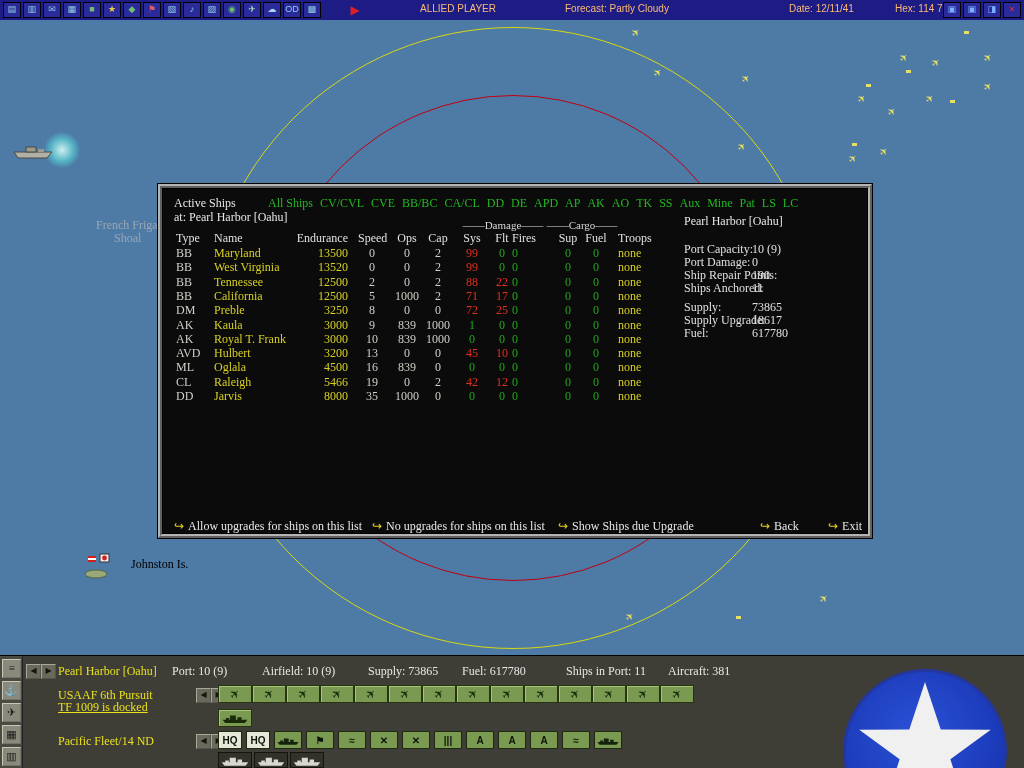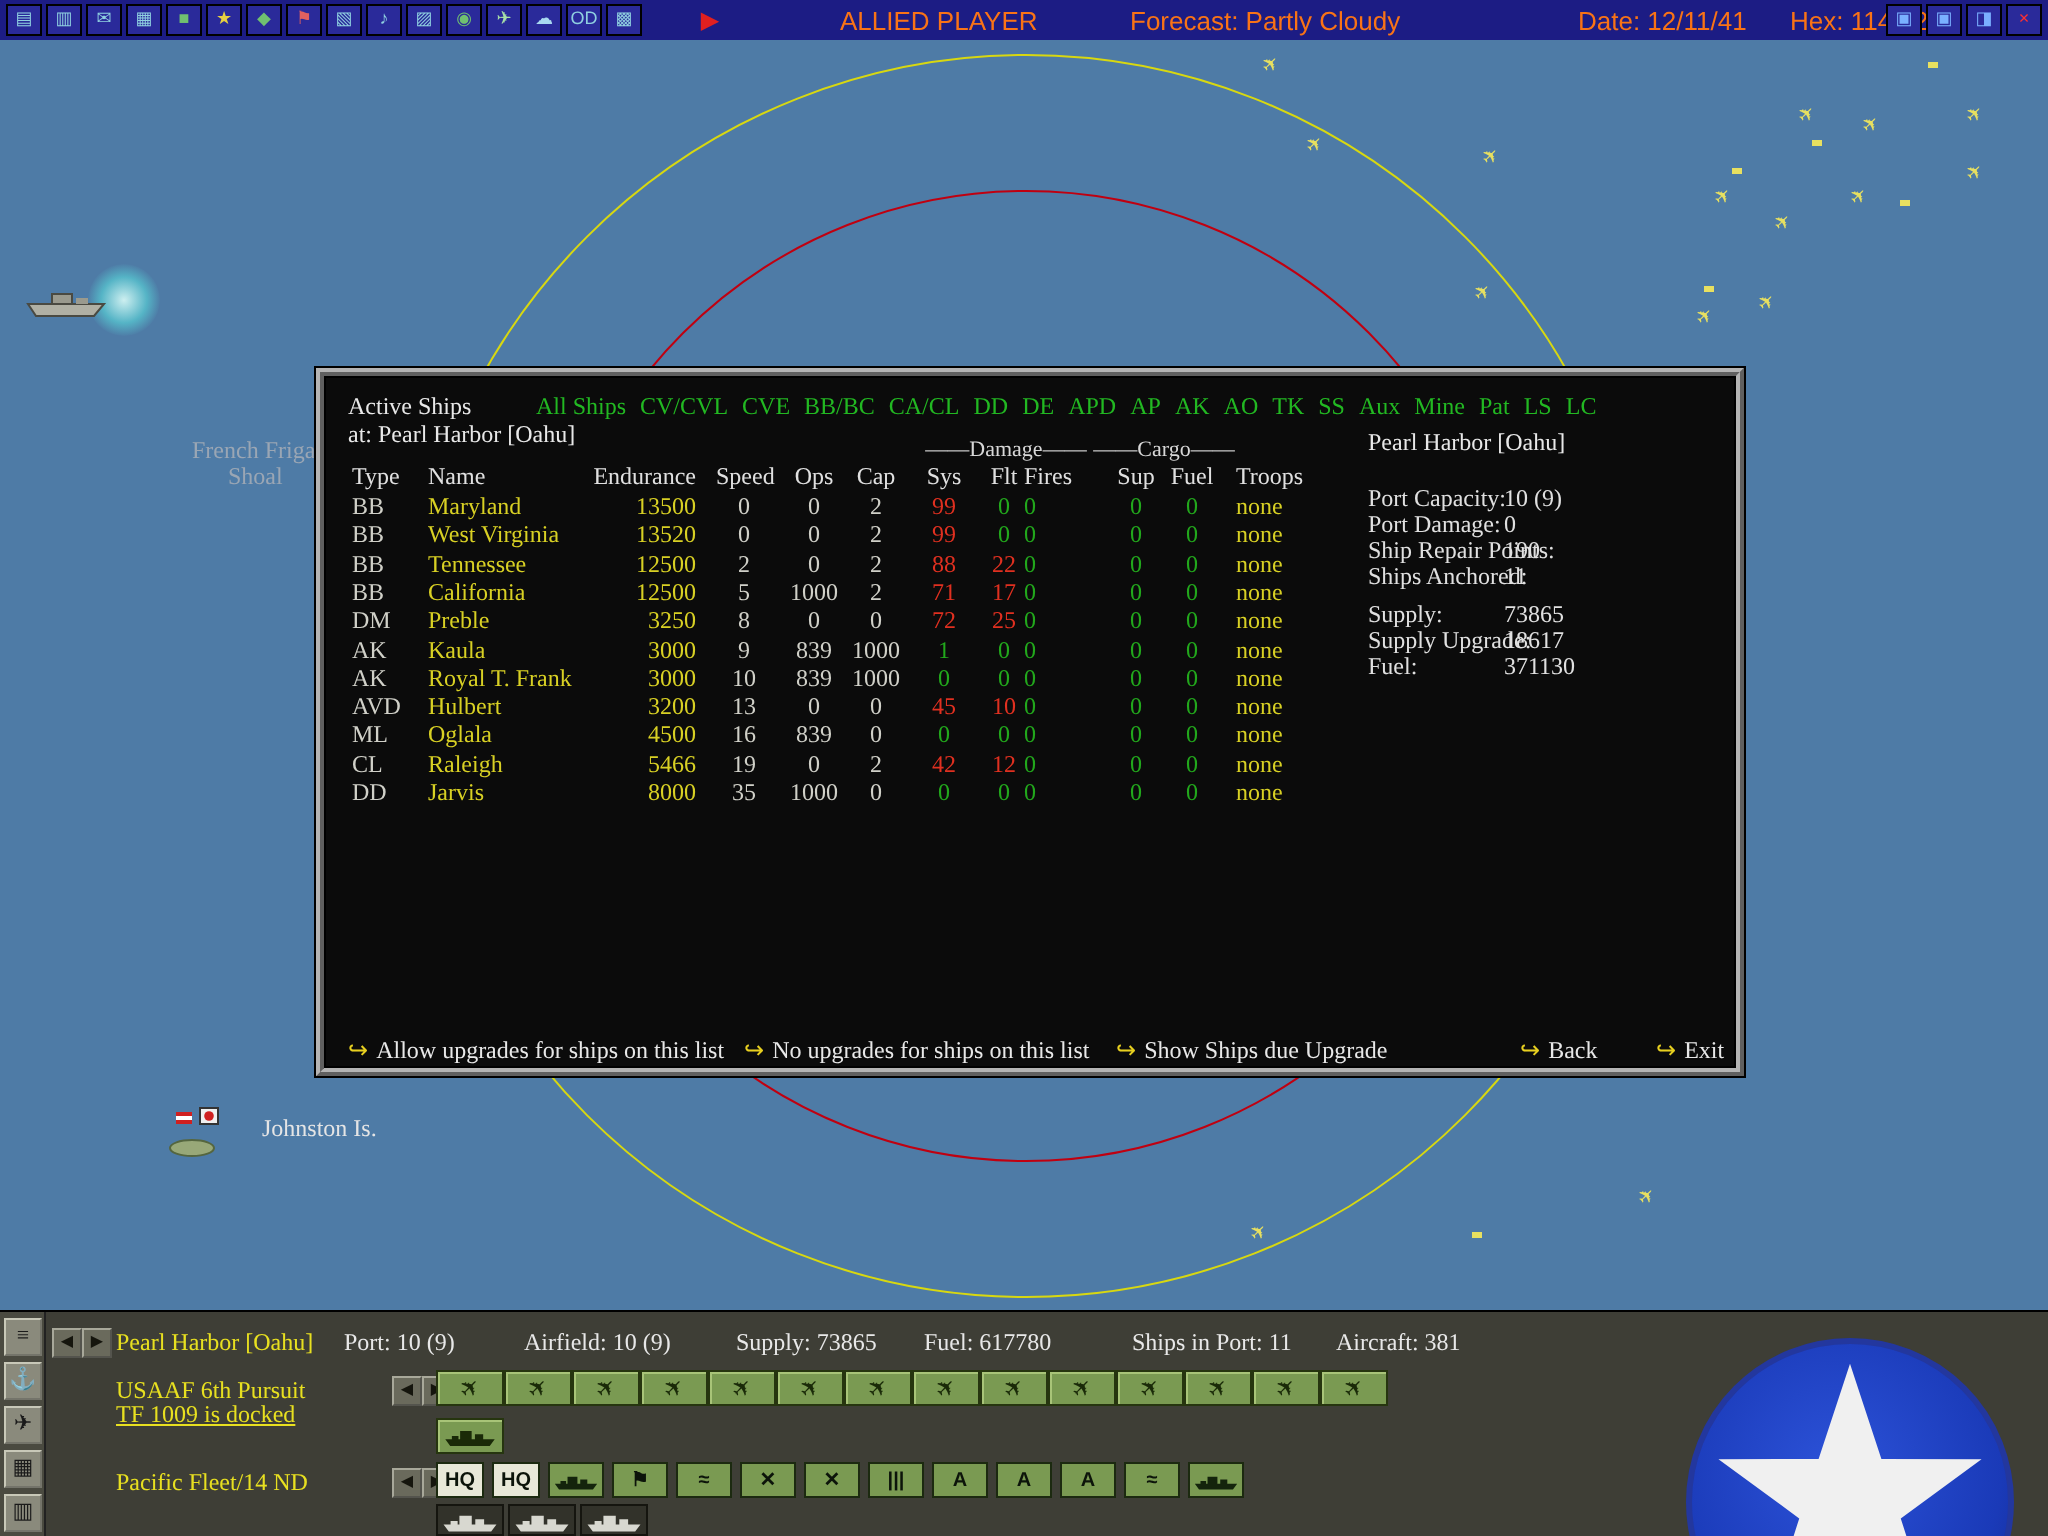--- a/index.html
+++ b/index.html
@@ -3,21 +3,21 @@
 <meta charset="utf-8">
 <style>
   html,body{margin:0;padding:0;background:#000;}
   #screen{position:relative;width:1024px;height:768px;overflow:hidden;background:#4e7ba6;font-family:"Liberation Serif",serif;}
 
   
   #topbar{position:absolute;left:0;top:0;width:1024px;height:20px;background:#1c1c84;z-index:40;display:flex;align-items:center;font-family:"Liberation Sans",sans-serif;}
   .tb-icons{display:flex;align-items:center;margin-left:2px;}
   .tb-icon{width:16px;height:14px;margin:0 1px;background:#2a2a9a;border:1px solid #000;color:#8fd0e0;font-size:9px;line-height:13px;text-align:center;overflow:hidden;}
   .tb-play{width:14px;height:14px;margin-left:26px;color:#e02020;font-size:12px;line-height:14px;text-align:center;}
-  .tb-text{position:absolute;top:3px;color:#f97316;font-size:13px;white-space:nowrap;}
+  .tb-text{position:absolute;top:3px;color:#fdba74;font-size:10px;white-space:nowrap;}
   #tb-player{left:420px;}
   #tb-forecast{left:565px;}
   #tb-date{left:762px;margin-left:27px;}
   #tb-hex{left:895px;}
   .tb-right{position:absolute;right:2px;top:2px;display:flex;}
 
   
   #map{position:absolute;left:0;top:20px;width:1024px;height:635px;z-index:1;}
   .circle{position:absolute;border-radius:50%;}
   #ring-outer{left:202px;top:7px;width:620px;height:620px;border:1px solid #d8d810;}
@@ -130,21 +130,21 @@
     <span class="map-label" style="left:96px;top:198px;color:#9aa6b4;">French Frigate</span>
     <span class="map-label" style="left:114px;top:211px;color:#9aa6b4;">Shoal</span>
 
     <svg id="johnston-sprite" width="40" height="28" viewBox="0 0 40 28">
       <ellipse cx="14" cy="22" rx="11" ry="4" fill="#98a878" stroke="#55663f" stroke-width="1"></ellipse>
       <rect x="18" y="2" width="9" height="8" fill="#f0f0f0" stroke="#333" stroke-width="1"></rect>
       <circle cx="22.5" cy="6" r="2.4" fill="#d02020"></circle>
       <rect x="6" y="4" width="8" height="6" fill="#d02020"></rect>
       <rect x="6" y="6" width="8" height="2" fill="#ffffff"></rect>
     </svg>
-    <span class="map-label" style="left:131px;top:537px;color:#e5e5e5;">Johnston Is.</span>
+    <span class="map-label" style="left:131px;top:537px;color:#000000;">Johnston Is.</span>
   <span class="plane-marker" style="left: 632px; top: 8px;">✈</span>
       <span class="plane-marker" style="left: 654px; top: 48px;">✈</span>
       <span class="plane-marker" style="left: 742px; top: 54px;">✈</span>
       <span class="plane-marker" style="left: 738px; top: 122px;">✈</span>
       <span class="plane-marker" style="left: 858px; top: 74px;">✈</span>
       <span class="plane-marker" style="left: 888px; top: 87px;">✈</span>
       <span class="plane-marker" style="left: 926px; top: 74px;">✈</span>
       <span class="plane-marker" style="left: 900px; top: 33px;">✈</span>
       <span class="plane-marker" style="left: 932px; top: 38px;">✈</span>
       <span class="plane-marker" style="left: 984px; top: 33px;">✈</span>
@@ -367,21 +367,21 @@
         <span class="pp-value" style="top: 67px;">0</span>
         <span class="pp-label" style="top: 80px;">Ship Repair Points:</span>
         <span class="pp-value" style="top: 80px;">190</span>
         <span class="pp-label" style="top: 93px;">Ships Anchored:</span>
         <span class="pp-value" style="top: 93px;">11</span>
         <span class="pp-label" style="top: 112px;">Supply:</span>
         <span class="pp-value" style="top: 112px;">73865</span>
         <span class="pp-label" style="top: 125px;">Supply Upgrade:</span>
         <span class="pp-value" style="top: 125px;">18617</span>
         <span class="pp-label" style="top: 138px;">Fuel:</span>
-        <span class="pp-value" style="top: 138px;">371130</span>
+        <span class="pp-value" style="top: 138px;">617780</span>
       </div>
 
     <div id="dialog-buttons">
         <span class="dlg-btn" style="left: 12px;"><span class="btn-arrow">↪</span><span class="btn-label">Allow upgrades for ships on this list</span></span>
         <span class="dlg-btn" style="left: 210px;"><span class="btn-arrow">↪</span><span class="btn-label">No upgrades for ships on this list</span></span>
         <span class="dlg-btn" style="left: 396px;"><span class="btn-arrow">↪</span><span class="btn-label">Show Ships due Upgrade</span></span>
         <span class="dlg-btn" style="left: 598px;"><span class="btn-arrow">↪</span><span class="btn-label">Back</span></span>
         <span class="dlg-btn" style="left: 666px;"><span class="btn-arrow">↪</span><span class="btn-label">Exit</span></span>
       </div>
   </div>

